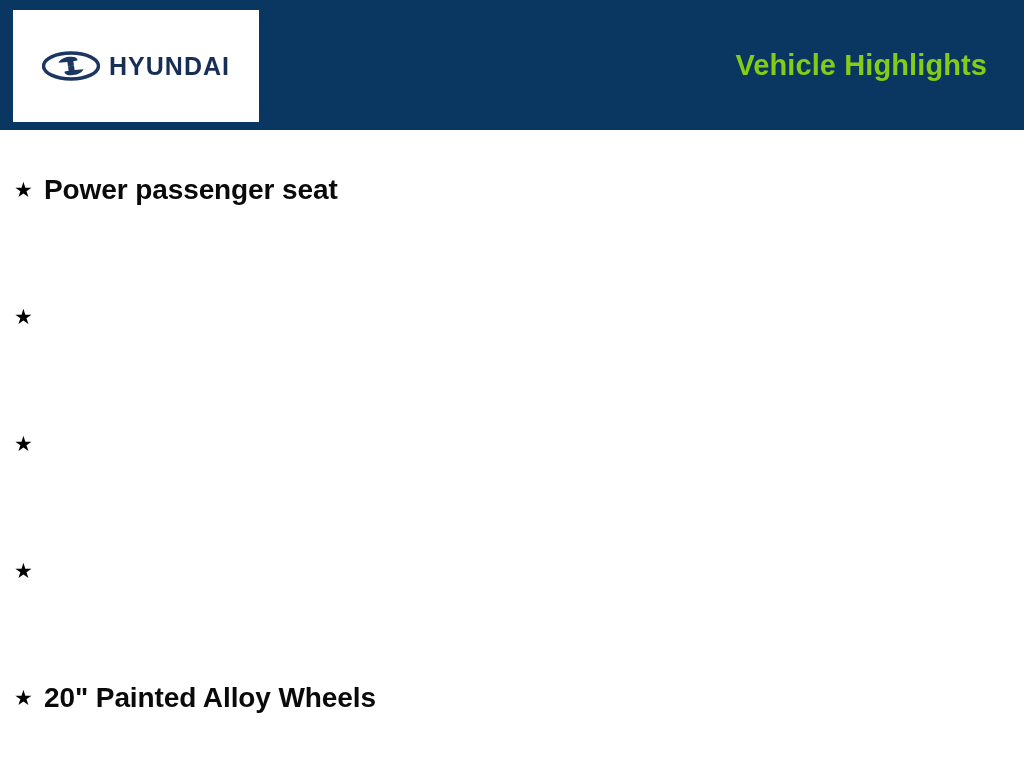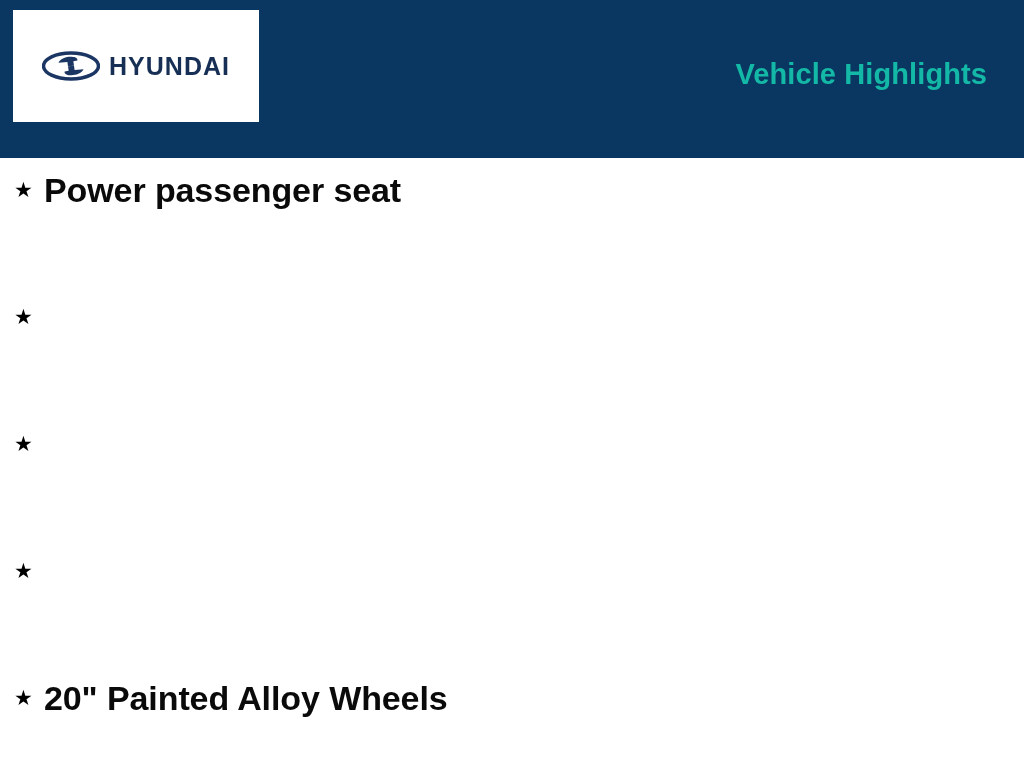--- a/index.html
+++ b/index.html
@@ -23,21 +23,21 @@
     height: 768px;
     background: #ffffff;
   }
 
   
   .header-bar {
     position: absolute;
     left: 0;
     top: 0;
     width: 1024px;
-    height: 158px;
+    height: 130px;
     background: #0a3761;
   }
 
   .logo-box {
     position: absolute;
     left: 13px;
     top: 10px;
     width: 246px;
     height: 112px;
     background: #ffffff;
@@ -78,27 +78,27 @@
     letter-spacing: 5.0px;
     color: #182f55;
     line-height: 1;
     white-space: nowrap;
     padding-left: 5px;
   }
 
   .header-title {
     position: absolute;
     right: 37px;
-    top: 9px;
+    top: 0;
     height: 130px;
     display: flex;
     align-items: center;
     font-size: 29px;
     font-weight: bold;
-    color: #14b8a6;
+    color: #84cc16;
     letter-spacing: 0.1px;
     white-space: nowrap;
   }
 
   
   .highlights-list {
     position: absolute;
     left: 0;
     top: 130px;
     width: 1024px;
@@ -128,21 +128,21 @@
     line-height: 1;
     color: #000000;
     width: 30px;
     flex: none;
     display: block;
     text-align: left;
     transform: translateY(-1px);
   }
 
   .highlight-label {
-    font-size: 34px;
+    font-size: 28px;
     font-weight: bold;
     color: #0a0a0a;
     letter-spacing: -0.1px;
     line-height: 1;
   }
 </style>
 </head>
 <body>
 
 <div class="page">

